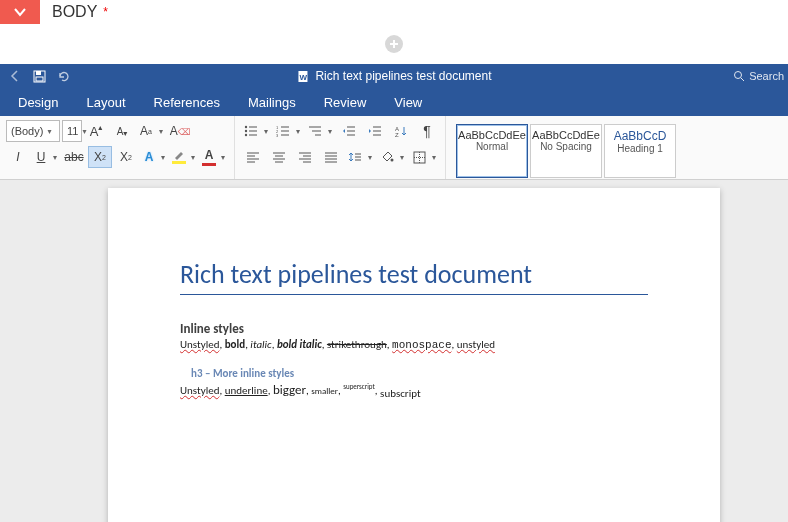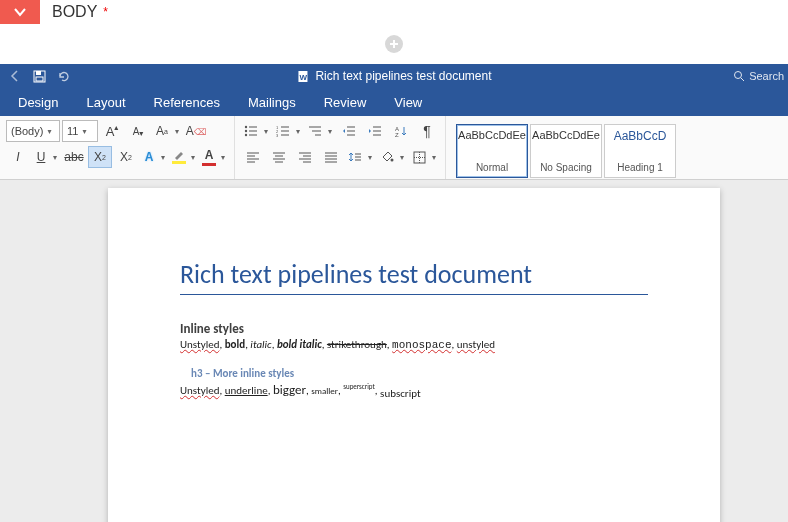--- a/index.html
+++ b/index.html
@@ -23,32 +23,32 @@
 .tabs { height: 28px; background: #2b579a; display: flex; align-items: center; padding: 0 4px; }
 .tab { color: #fff; font-size: 13px; padding: 0 14px; height: 100%; display: flex; align-items: center; cursor: pointer; }
 
 .ribbon { height: 64px; background: #fafafa; border-bottom: 1px solid #d0d0d0; display: flex; }
 .ribbon-group { border-right: 1px solid #e0e0e0; padding: 4px 6px; display: flex; flex-direction: column; gap: 4px; }
 .ribbon-row { display: flex; gap: 2px; align-items: center; }
 
 .combo { height: 22px; border: 1px solid #bbb; background: #fff; display: flex; align-items: center; padding: 0 4px; font-size: 11px; color: #444; }
 .combo .caret { margin-left: 4px; font-size: 8px; color: #666; }
 .font-combo { width: 54px; }
-.size-combo { width: 36px; text-align: center; }
+.size-combo { width: 20px; text-align: center; }
 
 .btn { width: 24px; height: 22px; border: 1px solid transparent; display: flex; align-items: center; justify-content: center; font-size: 12px; color: #444; cursor: pointer; background: transparent; }
 .btn.sel { background: #cfe2f7; border-color: #98bde2; }
 .btn .sub { font-size: 7px; }
 .btn-split { display: flex; }
 .btn-split .caret { width: 10px; font-size: 8px; color: #666; display: flex; align-items: center; justify-content: center; }
 .hl-bar { display: inline-block; width: 14px; height: 3px; background: #ffeb3b; }
 .fc-bar { display: inline-block; width: 14px; height: 3px; background: #d32f2f; }
 
 .styles { display: flex; gap: 2px; padding: 4px; }
-.style-card { width: 72px; height: 54px; border: 1px solid #ccc; background: #fff; display: flex; flex-direction: column; align-items: center; justify-content: space-between; padding: 4px 2px; font-size: 10px; color: #555; }
+.style-card { width: 72px; height: 54px; border: 1px solid #ccc; background: #fff; display: flex; flex-direction: column; align-items: center; padding: 4px 2px; font-size: 10px; color: #555; }
 .style-card.sel { border: 1px solid #2b579a; box-shadow: inset 0 0 0 1px #9ec1e8; }
 .style-sample { font-size: 11px; color: #333; }
 .style-sample.blue { color: #2b579a; font-size: 12px; }
 
 .doc-area { height: calc(522px - 24px - 40px - 24px - 28px - 64px); background: #ececec; position: relative; overflow: hidden; }
 .page { position: absolute; left: 108px; top: 8px; width: 612px; height: 700px; background: #fff; box-shadow: 0 2px 6px rgba(0,0,0,0.25); padding: 70px 72px; }
 .doc-h1 { font-family: Calibri, Arial, sans-serif; font-weight: 300; font-size: 26px; color: #2b579a; border-bottom: 1px solid #2b579a; padding-bottom: 4px; }
 .doc-h2 { font-family: Calibri, Arial, sans-serif; font-size: 13px; color: #404040; margin-top: 26px; }
 .doc-h3 { font-family: Calibri, Arial, sans-serif; font-size: 11px; color: #6a88b5; margin-top: 16px; margin-left: 11px; }
 .doc-p { font-family: Calibri, Arial, sans-serif; font-size: 11px; color: #222; margin-top: 2px; }

